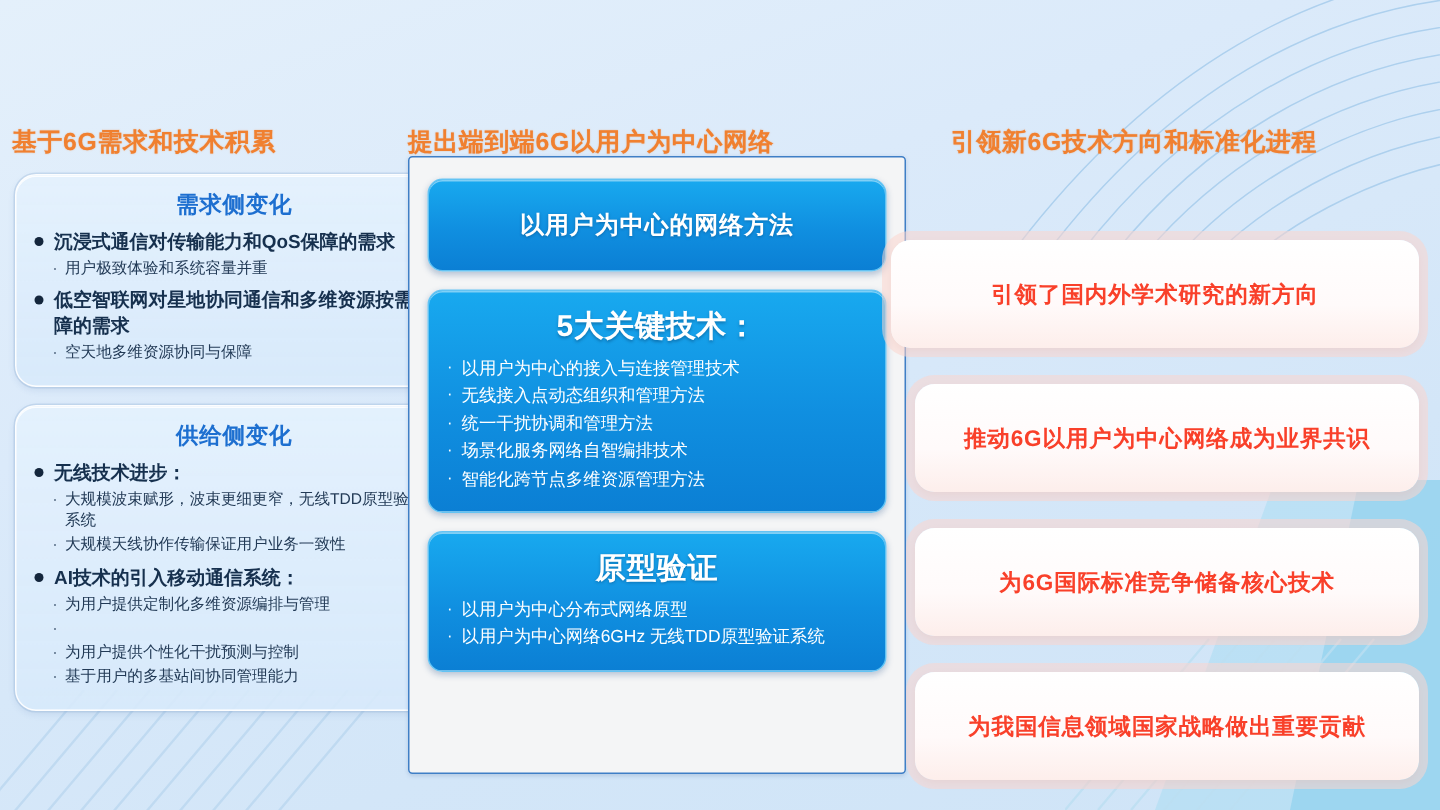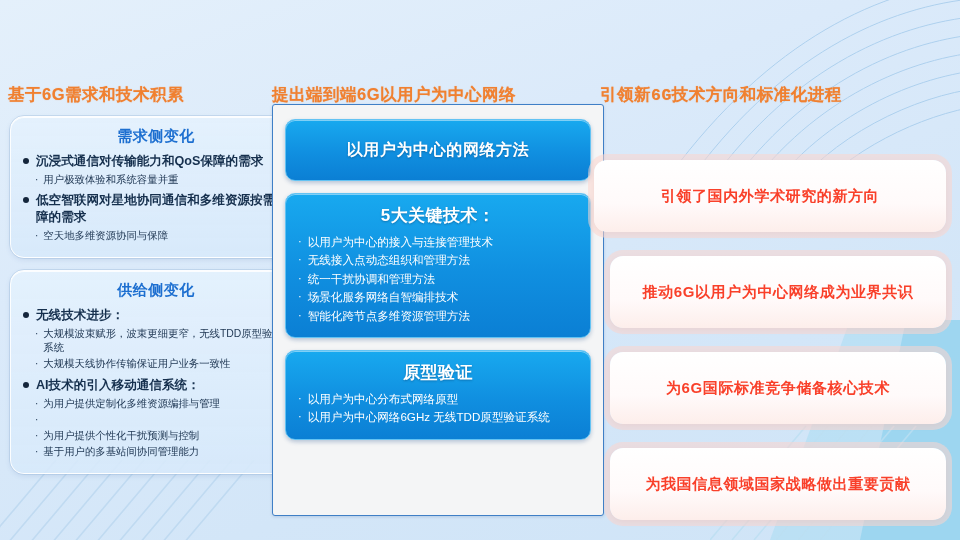--- a/index.html
+++ b/index.html
@@ -32,21 +32,21 @@
 
   
   .subhead{
     position:absolute;top:84px;
     font-size:16.5px;font-weight:bold;color:#f08030;
     white-space:nowrap;letter-spacing:.5px;
     text-shadow:0 0 1px rgba(240,128,48,.55);
   }
   .sub1{left:8px;}
   .sub2{left:272px;}
-  .sub3{left:600px;font-family:Liberation Mono, monospace;}
+  .sub3{left:634px;}
 
   
   .col-left{position:absolute;left:10px;top:116px;width:292px;}
   .col-mid{position:absolute;left:272px;top:104px;width:332px;height:412px;
     background:#f4f5f6;border:1.5px solid #3f7fc6;border-radius:3px;
     box-shadow:0 1px 3px rgba(40,80,140,.18);
     box-sizing:border-box;padding:14px 12px;}
   .col-right{position:absolute;left:594px;top:160px;width:352px;}
 
   
@@ -88,21 +88,21 @@
     box-shadow:0 2px 4px rgba(20,70,130,.28), inset 0 1px 0 rgba(255,255,255,.45);
     box-sizing:border-box;
   }
   .bb-title-only{
     height:62px;display:flex;align-items:center;justify-content:center;
     font-size:16px;font-weight:bold;letter-spacing:.6px;
     text-shadow:0 1px 2px rgba(0,40,80,.35);
   }
   .bb-body{padding:10px 12px 12px 12px;}
   .bb-head{
-    text-align:center;font-size:17px;font-weight:bold;margin-bottom:6px;
+    text-align:center;font-size:20px;font-weight:bold;margin-bottom:6px;
     text-shadow:0 1px 2px rgba(0,40,80,.35);letter-spacing:.4px;
   }
   .bb-item{
     display:flex;align-items:flex-start;gap:6px;
     font-size:11.6px;line-height:1.5;margin:1px 0;
   }
   .bb-item .tick{flex:none;font-size:11px;line-height:1.5;}
   .gap12{height:12px;}
 
   

